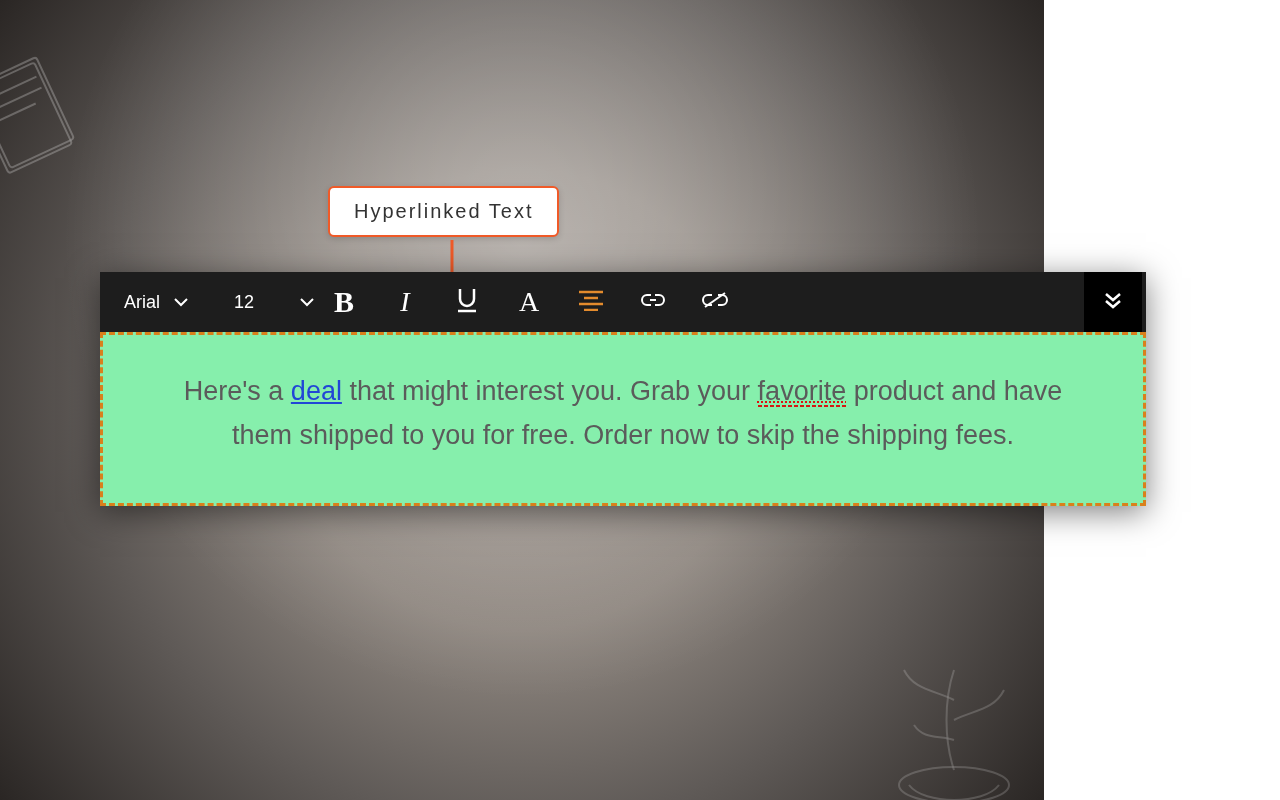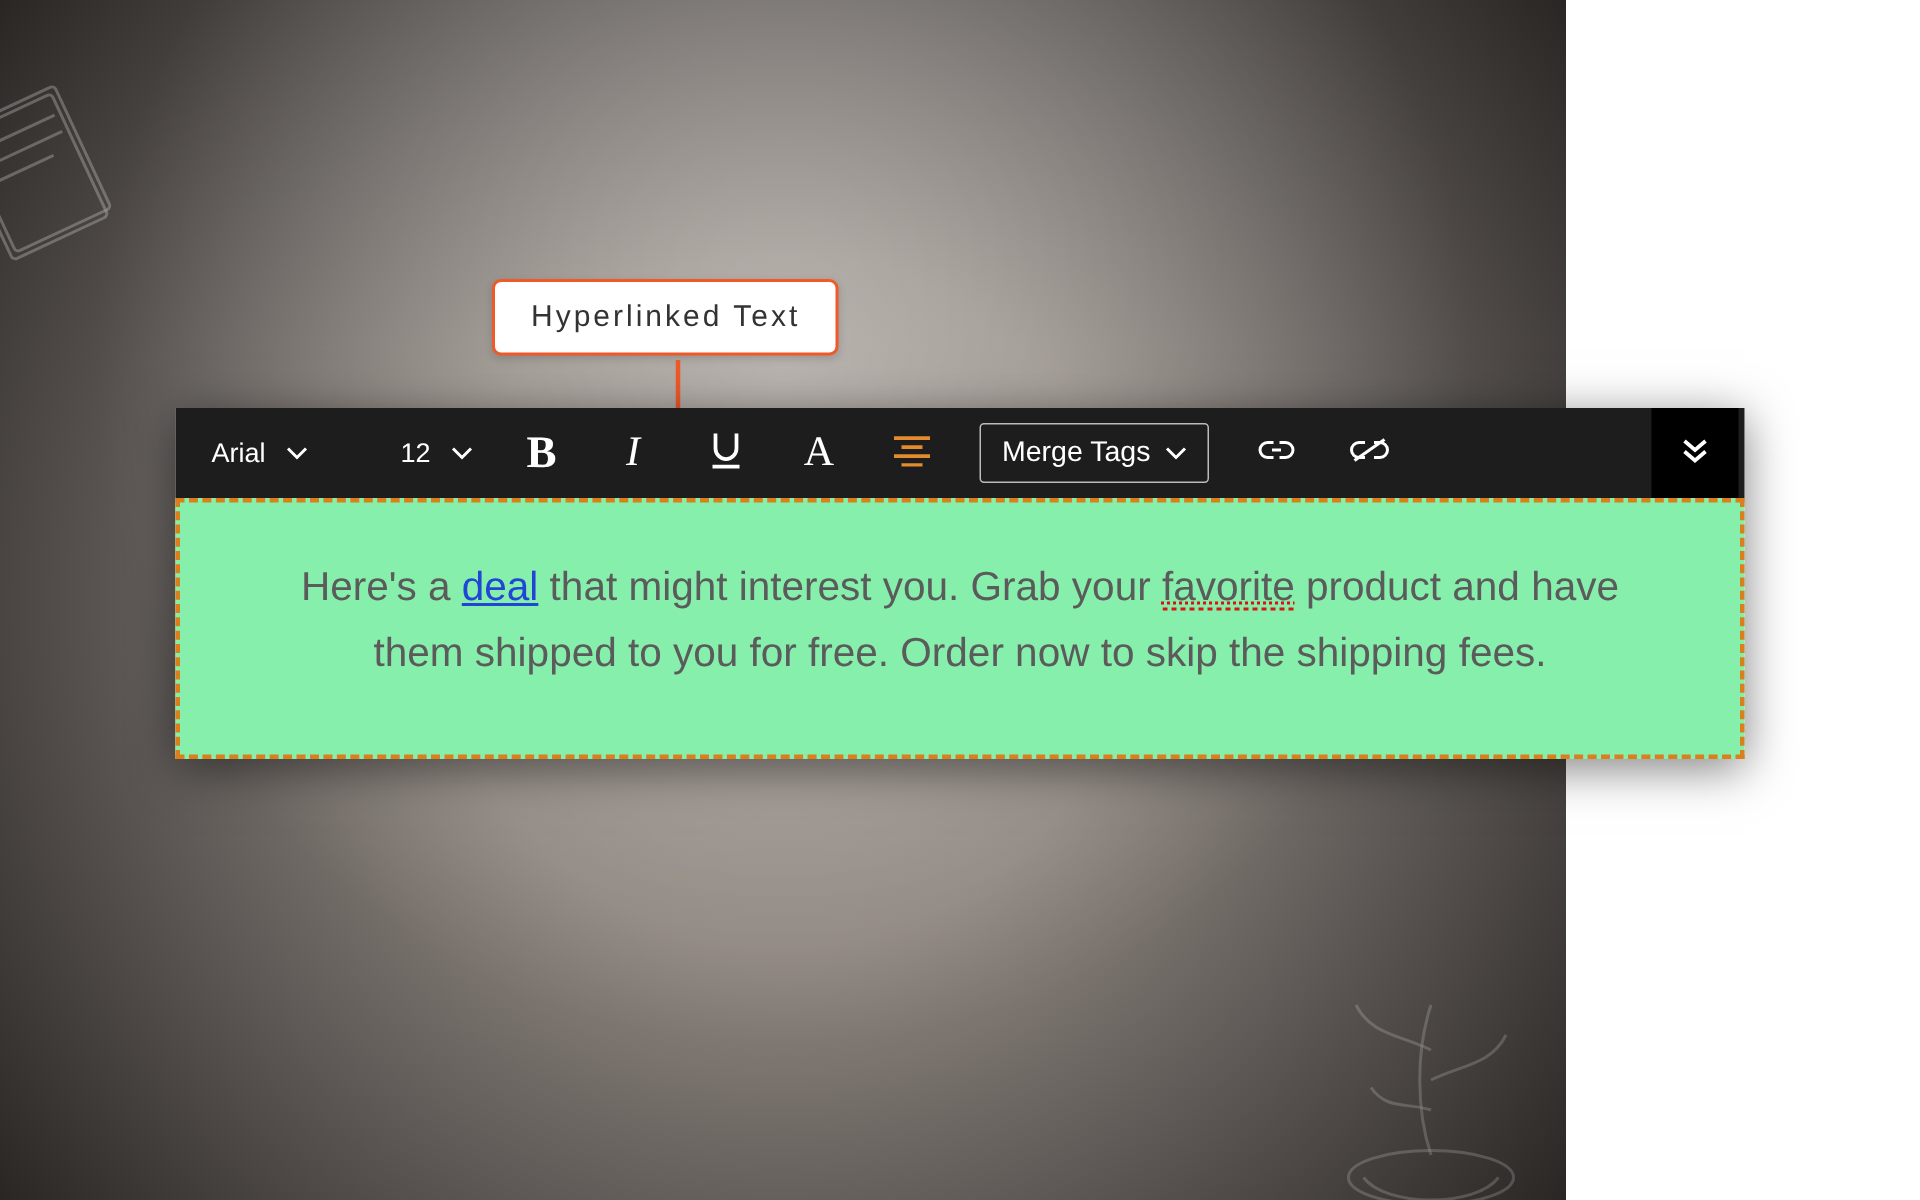--- a/index.html
+++ b/index.html
@@ -61,21 +61,21 @@
     position: absolute;
     top: 240px;
     left: 438px;
     pointer-events: none;
   }
 
   
   .editor {
     position: absolute;
     top: 272px;
-    left: 117px;
+    left: 100px;
     width: 1046px;
     background: #fff;
     box-shadow: 0 6px 30px rgba(0,0,0,0.5);
   }
 
   
   .toolbar {
     height: 60px;
     background: #1d1d1d;
     display: flex;
@@ -93,21 +93,21 @@
   }
   .font-sel {
     width: 110px;
     gap: 14px;
     padding-left: 20px;
     justify-content: flex-start;
   }
   .size-sel {
     width: 80px;
     gap: 14px;
-    justify-content: center;
+    justify-content: space-between;
   }
   .chev {
     display:inline-block;
   }
   .chev svg { display:block; }
 
   .btn-b { width: 60px; font-family: 'Times New Roman', serif; font-weight: bold; font-size: 30px; }
   .btn-i { width: 62px; font-family: 'Times New Roman', serif; font-style: italic; font-size: 28px; }
   .btn-u { width: 62px; }
   .btn-a { width: 62px; font-family: 'Times New Roman', serif; font-size: 28px; }
@@ -246,28 +246,20 @@
         <span>
           <svg width="26" height="22" viewBox="0 0 26 22">
             <line x1="1" y1="3" x2="25" y2="3" stroke="#e38b2d" stroke-width="2.5"></line>
             <line x1="6" y1="9" x2="20" y2="9" stroke="#e38b2d" stroke-width="2.5"></line>
             <line x1="1" y1="15" x2="25" y2="15" stroke="#e38b2d" stroke-width="2.5"></line>
             <line x1="6" y1="21" x2="20" y2="21" stroke="#e38b2d" stroke-width="2.5"></line>
           </svg>
         </span>
       </div>
 
-      <div class="merge-btn">
-        <span>Merge Tags</span>
-        <span class="chev">
-          <svg width="14" height="10" viewBox="0 0 14 10">
-              <polyline points="1,2 7,8 13,2" fill="none" stroke="#fff" stroke-width="2"></polyline>
-            </svg>
-        </span>
-      </div>
 
       <div class="tb-item btn-link">
         <span>
           <svg width="26" height="16" viewBox="0 0 26 16">
             <path d="M10 8 H16" stroke="#fff" stroke-width="2"></path>
             <path d="M11 3 H7 a5 5 0 0 0 0 10 h4" fill="none" stroke="#fff" stroke-width="2"></path>
             <path d="M15 3 h4 a5 5 0 0 1 0 10 h-4" fill="none" stroke="#fff" stroke-width="2"></path>
           </svg>
         </span>
       </div>

